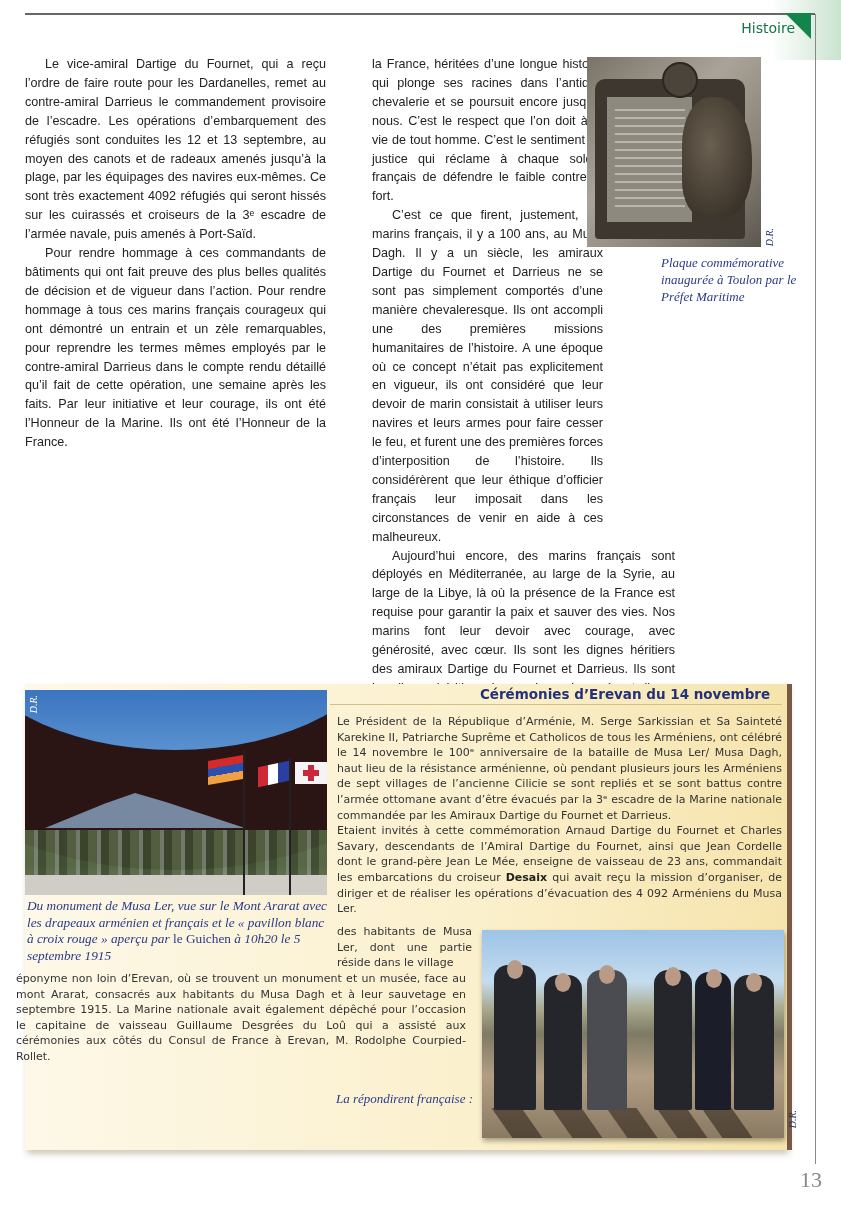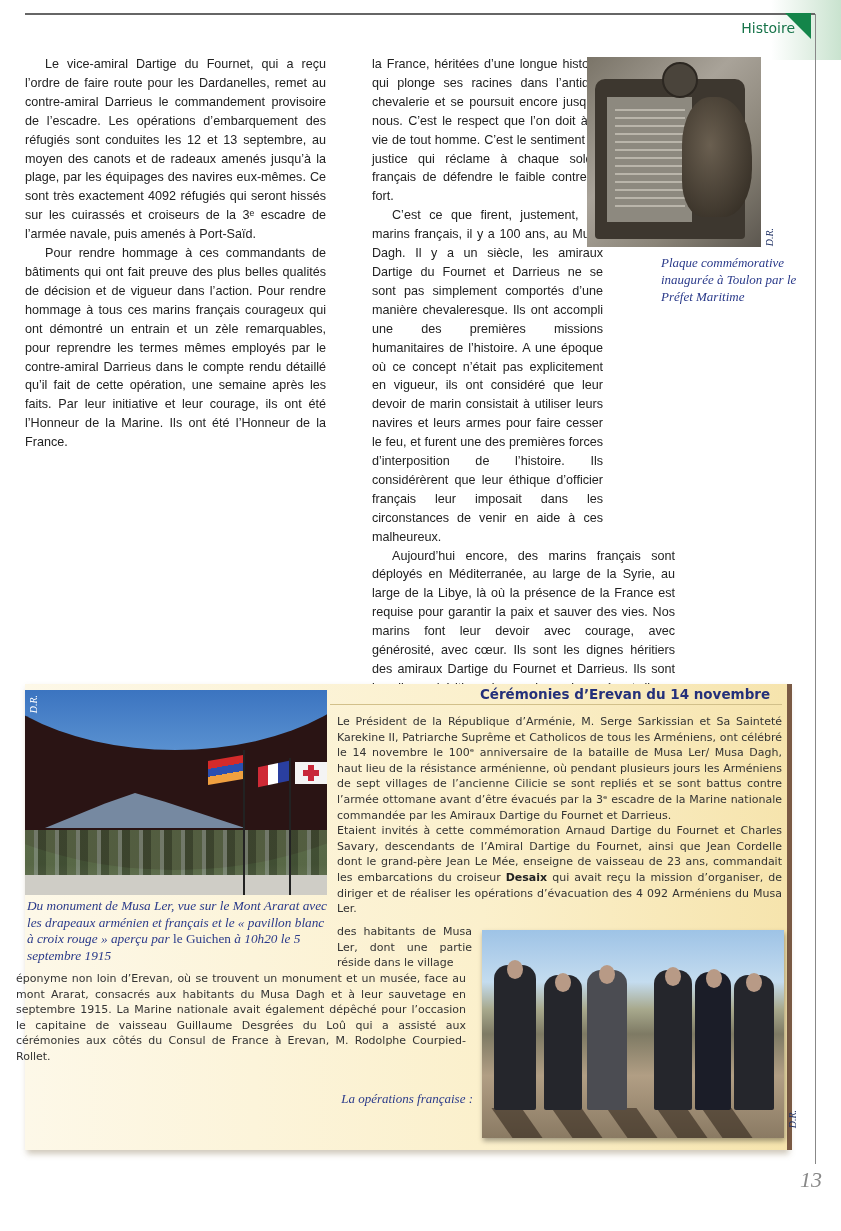--- a/index.html
+++ b/index.html
@@ -79,21 +79,21 @@
     box-shadow: 1px 3px 5px rgba(0,0,0,.35); }
   .photo-group .person { position: absolute; bottom: 28px; background: #25262c; border-radius: 14px 14px 2px 2px; }
   .photo-group .head { position: absolute; width: 16px; height: 19px; border-radius: 50%; background: #b89a86; }
   .photo-group .shadow { position: absolute; bottom: 0; height: 30px; background: rgba(40,30,20,.55); transform: skewX(35deg); }
   .dr-br { position: absolute; left: 787px; top: 1110px; font-family: "Liberation Serif", serif; font-style: italic; font-size: 10px; color: #223366; writing-mode: vertical-rl; transform: rotate(180deg); }
 
   .group-caption { position: absolute; left: 30px; top: 1090px; width: 443px; text-align: right;
     font-family: "Liberation Serif", serif; font-style: italic; font-size: 13px; line-height: 17px; color: #2a3a8a; }
   .group-caption .names { text-align: right; }
 
-  .page-number { position: absolute; left: 800px; top: 1167px; font-family: "Liberation Serif", serif; font-style: italic; font-size: 22px; color: #888; }
+  .page-number { position: absolute; left: 800px; top: 1167px; font-family: "Liberation Serif", serif; font-size: 22px; color: #888; }
 </style>
 </head>
 <body>
 
 <div class="corner-tab"></div>
 <div class="top-rule"></div>
 <div class="right-rule"></div>
 <div class="corner-tri"></div>
 <div class="section-title">Histoire</div>
 
@@ -166,16 +166,16 @@
   <div class="person" style="left:172px; width:38px; height:140px;"></div>
   <div class="head" style="left:183px; top:37px;"></div>
   <div class="person" style="left:213px; width:36px; height:138px; background:#1b1d28;"></div>
   <div class="head" style="left:224px; top:39px;"></div>
   <div class="person" style="left:252px; width:40px; height:135px;"></div>
   <div class="head" style="left:264px; top:43px;"></div>
 </div>
 <div class="dr-br">D.R.</div>
 
 <div class="group-caption">
-  <div>La opérations française :</div>
+  <div>La répondirent française :</div>
 </div>
 
 <div class="page-number">13</div>
 
 </body></html>

